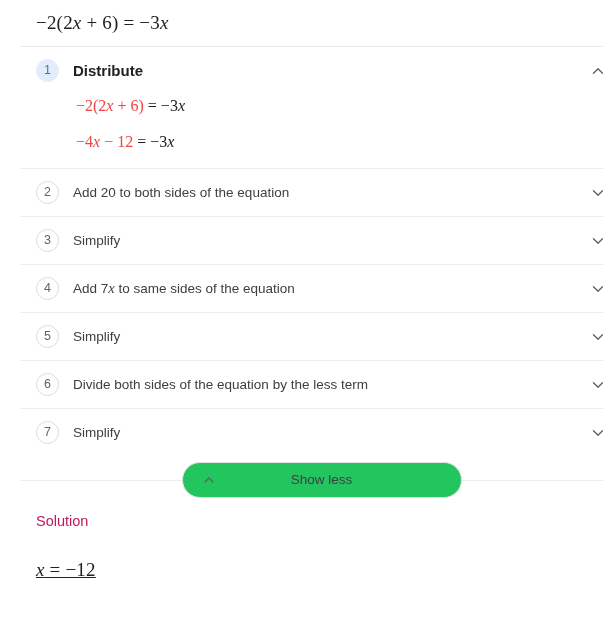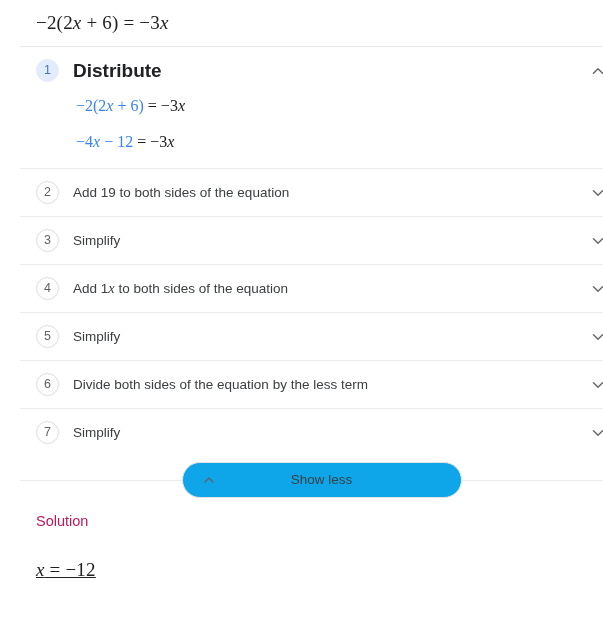--- a/index.html
+++ b/index.html
@@ -95,21 +95,21 @@
   .step-label {
     margin-left: 14px;
     font-size: 13.5px;
     color: #3c4043;
     flex: 1 1 auto;
     white-space: nowrap;
   }
   .step.active .step-label {
     font-weight: bold;
     color: #202124;
-    font-size: 19px;
+    font-size: 15px;
   }
   .step-label .it {
     font-family: "Liberation Serif", "DejaVu Serif", serif;
     font-style: italic;
     font-size: 14.5px;
   }
 
   .chev {
     flex: 0 0 auto;
     width: 18px;
@@ -123,21 +123,21 @@
   .step-body {
     padding: 4px 16px 18px 56px;
   }
   .eq-line {
     font-size: 16px;
     line-height: 1;
     margin-bottom: 20px;
     white-space: nowrap;
   }
   .eq-line:last-child { margin-bottom: 0; }
-  .hl { color: #3b82f6; }
+  .hl { color: #ef4444; }
   .pl { color: #202124; }
 
   
   .showless-wrap {
     position: relative;
     height: 47px;
     display: flex;
     align-items: center;
     justify-content: center;
   }
@@ -153,21 +153,21 @@
     position: relative;
     z-index: 2;
     display: flex;
     align-items: center;
     justify-content: flex-start;
     width: 280px;
     height: 36px;
     box-sizing: border-box;
     border: 1px solid #e4e4e4;
     border-radius: 18px;
-    background: #0ea5e9;
+    background: #22c55e;
     cursor: pointer;
     padding: 0 18px;
     font-family: "Liberation Sans", sans-serif;
   }
   .showless-btn .chev {
     width: 16px;
     height: 16px;
     color: #5f6368;
   }
   .showless-text {
@@ -215,21 +215,21 @@
           </span>
         </div>
         <div class="step-body">
           <div class="math eq-line"><span class="hl"><span>−2(2</span><span class="it">x</span><span> + 6)</span></span><span class="pl"><span> = −3</span><span class="it">x</span></span></div>
           <div class="math eq-line"><span class="hl"><span>−4</span><span class="it">x</span><span> − 12</span></span><span class="pl"><span> = −3</span><span class="it">x</span></span></div>
         </div>
       </div>
       <div class="step">
         <div class="step-header">
           <div class="badge">2</div>
-          <div class="step-label"><span>Add 19 to both sides of the equation</span></div>
+          <div class="step-label"><span>Add 20 to both sides of the equation</span></div>
           <span class="chev">
             <svg viewBox="0 0 24 24" width="18" height="18" fill="none" stroke="currentColor" stroke-width="1.8" stroke-linecap="round" stroke-linejoin="round">
               <polyline points="6,9 12,15 18,9"></polyline>
             </svg>
           </span>
         </div>
       </div>
       <div class="step">
         <div class="step-header">
           <div class="badge">3</div>
@@ -237,21 +237,21 @@
           <span class="chev">
             <svg viewBox="0 0 24 24" width="18" height="18" fill="none" stroke="currentColor" stroke-width="1.8" stroke-linecap="round" stroke-linejoin="round">
               <polyline points="6,9 12,15 18,9"></polyline>
             </svg>
           </span>
         </div>
       </div>
       <div class="step">
         <div class="step-header">
           <div class="badge">4</div>
-          <div class="step-label"><span>Add 1</span><span class="it">x</span><span> to both sides of the equation</span></div>
+          <div class="step-label"><span>Add 7</span><span class="it">x</span><span> to same sides of the equation</span></div>
           <span class="chev">
             <svg viewBox="0 0 24 24" width="18" height="18" fill="none" stroke="currentColor" stroke-width="1.8" stroke-linecap="round" stroke-linejoin="round">
               <polyline points="6,9 12,15 18,9"></polyline>
             </svg>
           </span>
         </div>
       </div>
       <div class="step">
         <div class="step-header">
           <div class="badge">5</div>

